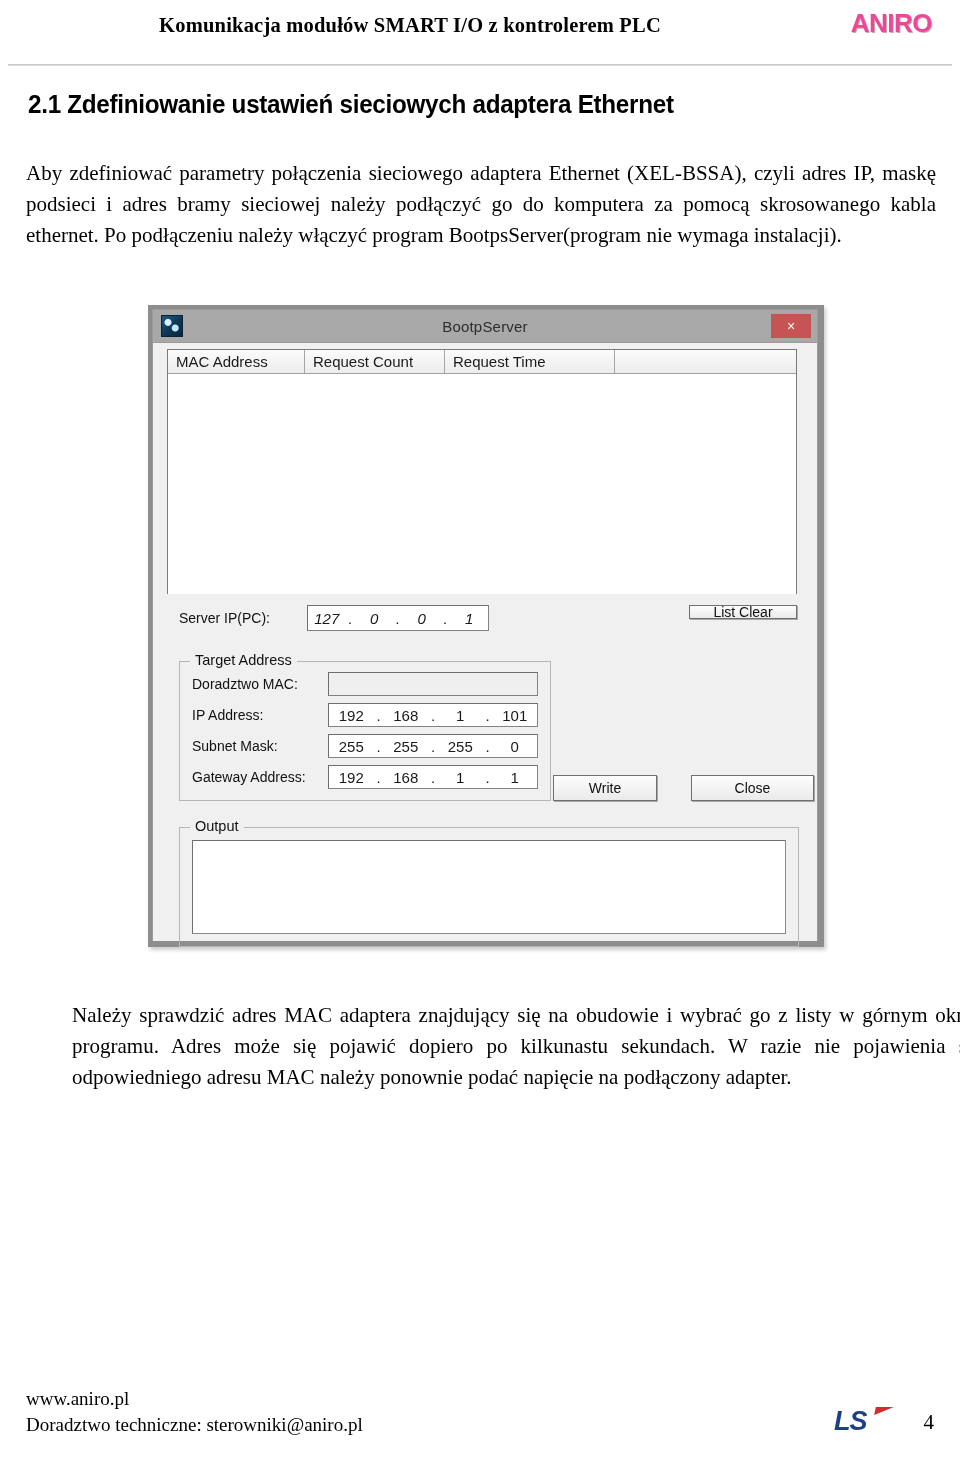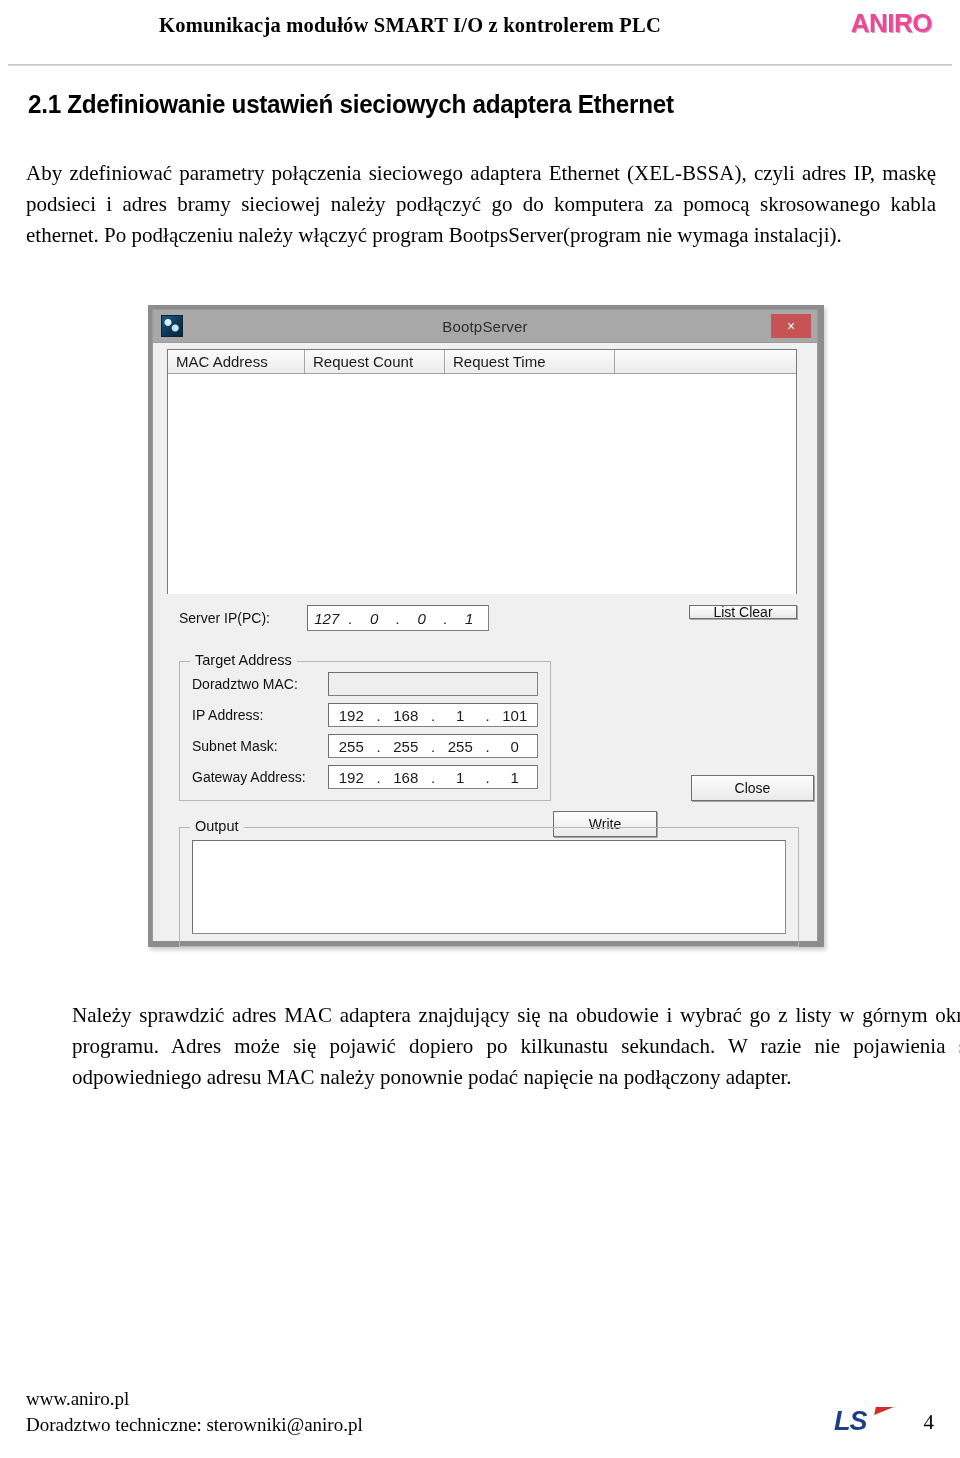--- a/index.html
+++ b/index.html
@@ -298,21 +298,21 @@
   .ta-label { position: absolute; left: 12px; }
   .ta-field { position: absolute; left: 148px; width: 210px; height: 24px; }
   .disabled-field {
     background: #efefef;
     border: 1px solid #828282;
     border-top-color: #6e6e6e;
     border-left-color: #6e6e6e;
     box-sizing: border-box;
   }
 
-  #write-button  { position: absolute; left: 400px; top: 432px; width: 104px; height: 26px; margin-top: 36px; }
+  #write-button  { position: absolute; left: 400px; top: 432px; width: 104px; height: 26px; }
   #close-button2 { position: absolute; left: 538px; top: 432px; width: 123px; height: 26px; }
 
   
   #output-group {
     left: 26px;
     top: 484px;
     width: 620px;
     height: 120px;
   }
   #output-textarea {

